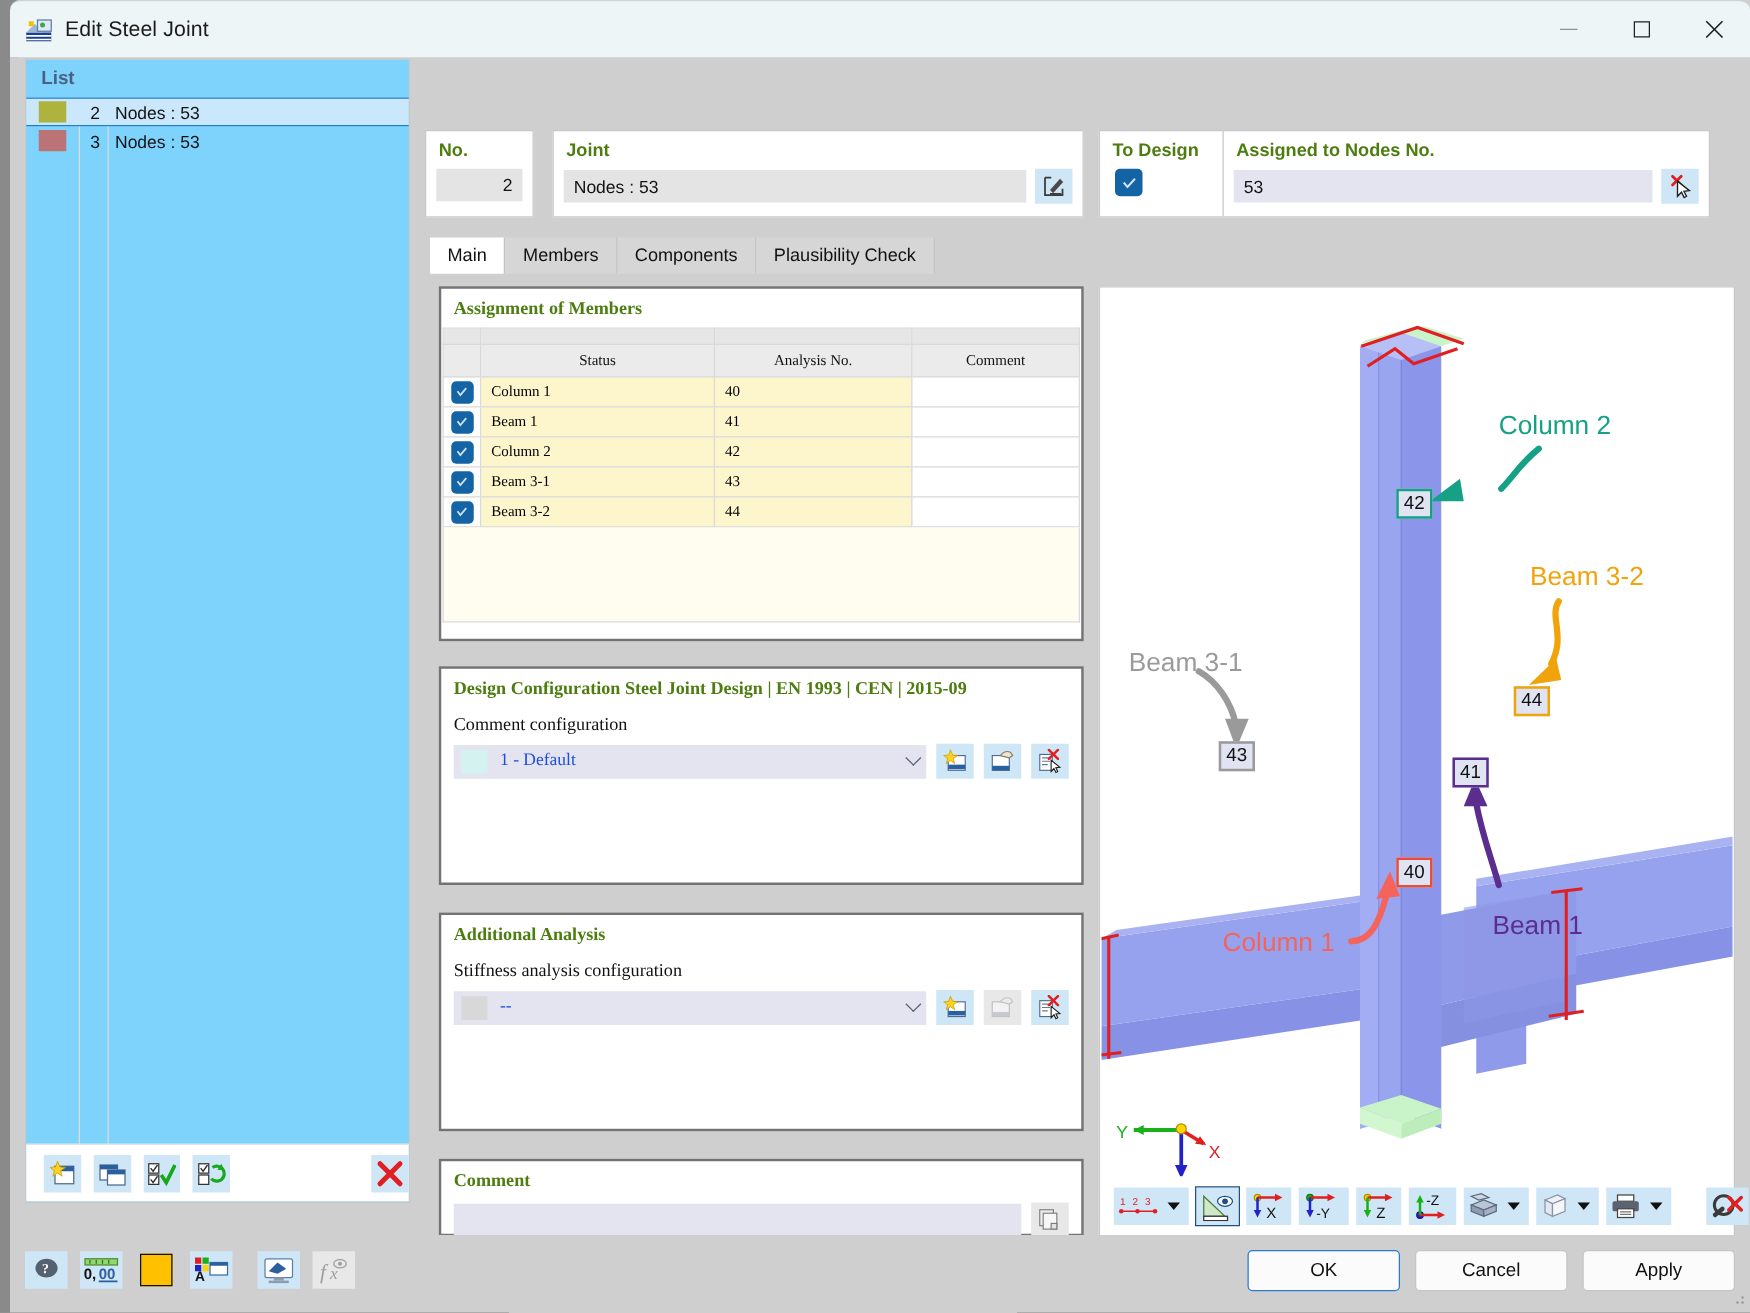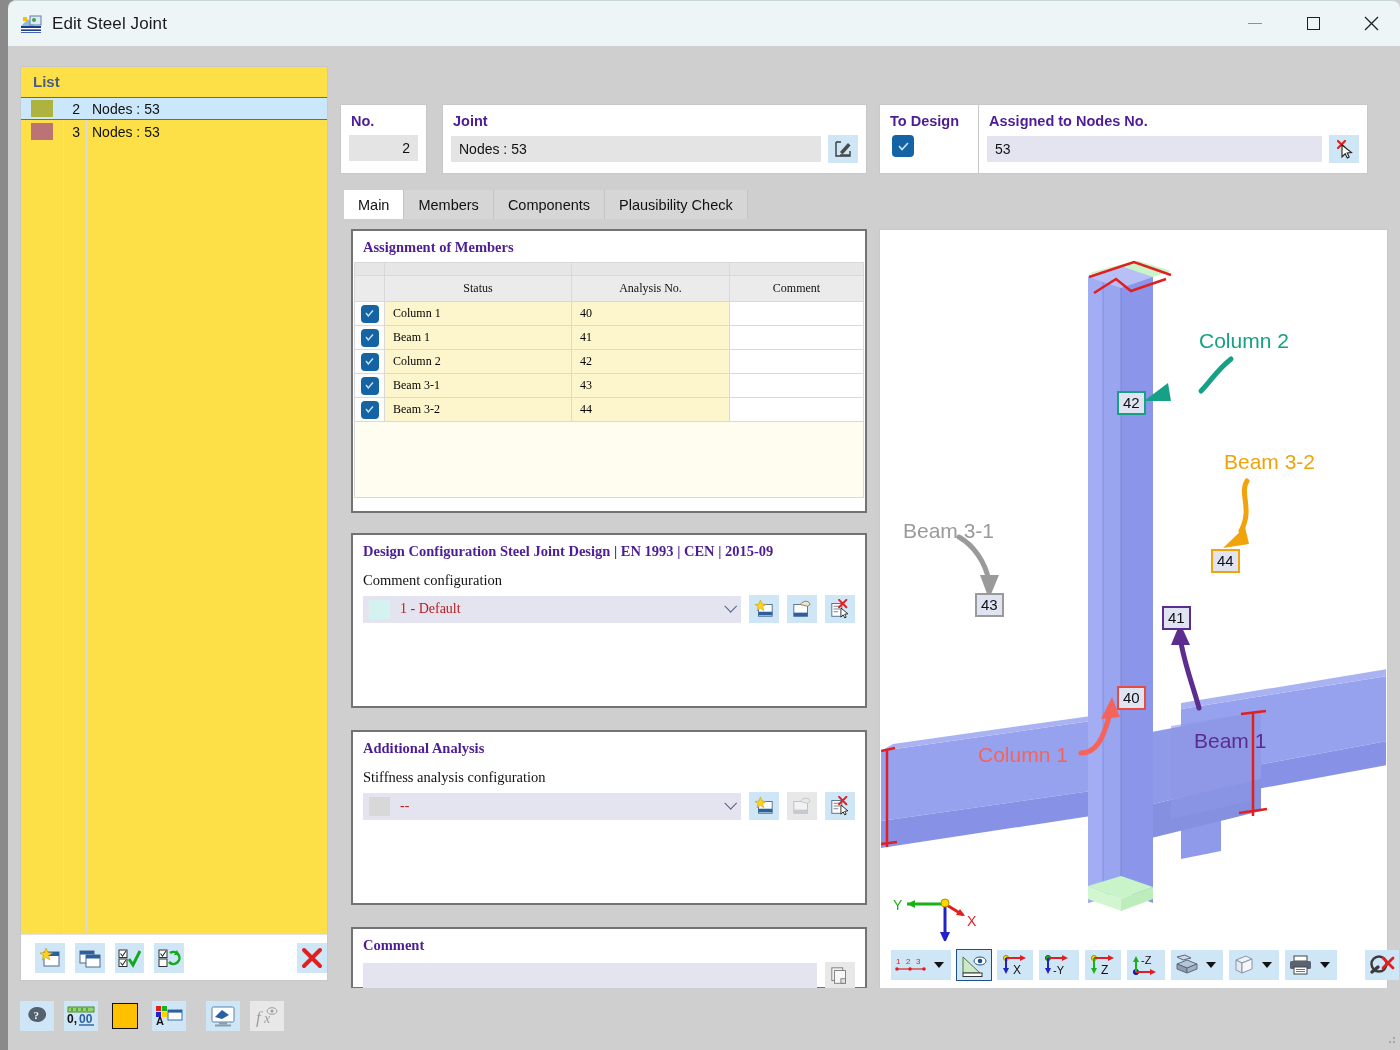--- a/index.html
+++ b/index.html
@@ -48,28 +48,28 @@
   #dialog {
     position: absolute; left: 8px; top: 46px; width: 1392px; height: 1004px;
     background: #cfcfcf;
   }
 
   .panel {
     background: #ffffff;
     border: 1px solid #c8c8c8;
   }
   .panel-title {
-    font-size: 14.5px; font-weight: bold; color: #4c1d95;
+    font-size: 14.5px; font-weight: bold; color: #4d7c0f;
     padding: 8px 10px 6px 10px;
   }
 
   
   #list-panel {
-    position: absolute; left: 12px; top: 20px; width: 308px; height: 915px;
-    background:#fde047; border:1px solid #c8c8c8;
+    position: absolute; left: 12px; top: 1px; width: 308px; height: 915px;
+    background:#7dd3fc; border:1px solid #c8c8c8;
   }
   #list-header { font-size: 15px; font-weight: bold; color:#4a5f86; padding:6px 0 7px 12px; }
   #list-rows { position:relative; }
   .list-row {
     display:flex; align-items:center; height:23px; font-size:14px; color:#111;
     border-top:1px solid transparent; border-bottom:1px solid transparent;
   }
   .list-row.selected {
     background:#cbe7fb; border-top:1px solid #1b7fd0; border-bottom:1px solid #1b7fd0;
   }
@@ -149,21 +149,21 @@
     width:18px; height:18px; border-radius:4px; background:#1464a5;
     display:inline-flex; align-items:center; justify-content:center; vertical-align:middle;
   }
   #assign-fill { background:#fffdf0; height:76px; border:1px solid #d9d9d9; border-top:none;}
 
   
   .cfg-label { font-size:14.5px; color:#111; padding:6px 0 6px 10px; }
   .cfg-row { display:flex; align-items:center; gap:8px; padding:0 10px; }
   .combo {
     flex:1; height:27px; background:#e4e4f1; display:flex; align-items:center;
-    padding-left:6px; font-size:14px; color:#b91c1c; position:relative;
+    padding-left:6px; font-size:14px; color:#1d4ed8; position:relative;
   }
   .combo .swatch { width:21px; height:19px; margin-right:10px; }
   .combo .caret {
     position:absolute; right:9px; top:50%; transform:translateY(-50%);
     width:9px; height:9px; border-right:1.6px solid #55607a; border-bottom:1.6px solid #55607a;
     transform-origin:center; rotate:45deg; margin-top:-4px;
   }
   .icobtn { width:30px; height:28px; background:#cfe6f7; display:flex; align-items:center; justify-content:center; }
   .icobtn.dim { background:#e8e8e8; }
 
@@ -746,20 +746,25 @@
         <div class="tb-btn dim" style="background:#e8e8e8;">
           <svg width="26" height="22" viewBox="0 0 26 22" opacity=".5">
             <text x="2" y="18" font-size="17" fill="#555" font-family="Liberation Serif, serif" font-style="italic">f</text>
             <text x="10" y="18" font-size="14" fill="#555" font-family="Liberation Serif, serif" font-style="italic">x</text>
             <ellipse cx="18" cy="6" rx="5" ry="3.3" fill="none" stroke="#555"></ellipse>
               <circle cx="18" cy="6" r="1.6" fill="#555"></circle>
           </svg>
         </div>
       </div>
 
+      <div id="bottom-right">
+        <div class="dlgbtn default">OK</div>
+        <div class="dlgbtn">Cancel</div>
+        <div class="dlgbtn">Apply</div>
+      </div>
       <svg class="resize-grip" viewBox="0 0 12 12">
         <circle cx="9" cy="3" r="1" fill="#9a9a9a"></circle>
           <circle cx="9" cy="7" r="1" fill="#9a9a9a"></circle>
           <circle cx="5" cy="7" r="1" fill="#9a9a9a"></circle>
       </svg>
     </div>
   </div>
 </div>
 
 </body></html>

